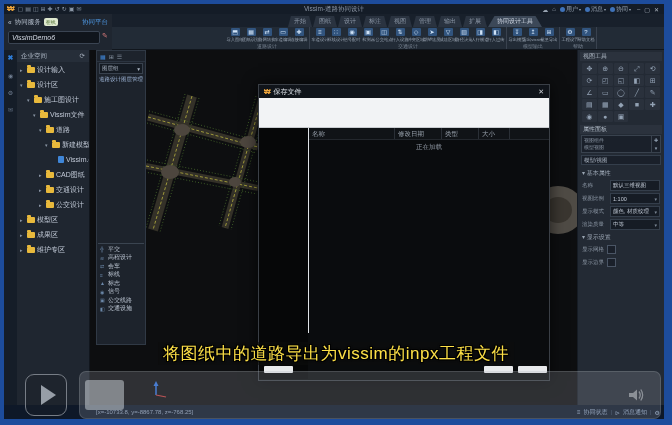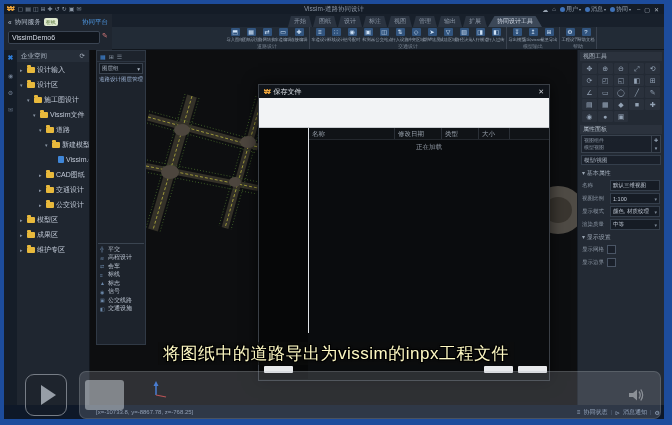--- a/index.html
+++ b/index.html
@@ -30,21 +30,21 @@
   .rbtn .ic{width:9px;height:8px;background:#31547e;border-radius:1px;color:#cfe2f6;
             font-size:6px;line-height:8px;text-align:center;}
   .rbtn .lb{font-size:5px;color:#97a2b0;white-space:nowrap;transform:scale(.85);transform-origin:center;}
   .gl{font-size:5px;color:#76818f;text-align:center;margin-top:1px;}
   
   .lefttop{position:absolute;left:4px;top:14px;width:108px;height:36px;background:#1f2630;box-sizing:border-box;padding:2px 4px;}
   .ltrow{display:flex;align-items:center;gap:3px;font-size:6.5px;color:#b9c3d0;height:12px;}
   .badge{background:#dfe9cf;color:#4a6b2a;font-size:5px;padding:0 2px;border-radius:2px;line-height:8px;}
   .platlink{color:#4f9be8;margin-left:auto;}
   .projinput{width:84px;height:11px;background:#10151c;border:1px solid #3a4452;border-radius:2px;
-             color:#d6dce6;font-size:7px;padding:0 3px;margin-top:3px;font-family:"Liberation Sans",sans-serif;}
+             color:#d6dce6;font-size:7px;padding:0 3px;margin-top:3px;font-family:"Liberation Sans",sans-serif;font-style:italic;}
   .pencil{color:#d87a7a;font-size:7px;margin-left:2px;}
   .rail{position:absolute;left:4px;top:50px;width:13px;bottom:6px;background:#151d28;
         display:flex;flex-direction:column;align-items:center;padding:4px 0;box-sizing:border-box;gap:10px;}
   .rail span{font-size:6px;color:#6f7d90;}
   .rail .xlogo{color:#2e7cd6;font-size:7px;font-weight:bold;}
   .rail .railbottom{margin-top:auto;color:#7e8a99;}
   .treepanel{position:absolute;left:17px;top:50px;width:73px;bottom:6px;background:#1f2630;border-right:1px solid #11161d;box-sizing:border-box;}
   .treeheader{height:12px;background:#262e39;display:flex;align-items:center;justify-content:space-between;
               padding:0 4px;font-size:6.5px;color:#aeb8c6;}
   .trow{height:15px;display:flex;align-items:center;gap:2px;font-size:7px;color:#c3cbd8;white-space:nowrap;overflow:hidden;}
@@ -114,21 +114,21 @@
   .dmain{position:absolute;left:50px;right:0;top:0;bottom:0;}
   .dhead{height:11px;display:flex;align-items:center;background:#101317;border-bottom:1px solid #23272d;
          font-size:6.5px;color:#98a1ac;}
   .dcol{border-right:1px solid #2a2f36;padding-left:3px;box-sizing:border-box;height:100%;line-height:11px;}
   .dcol:nth-child(1){width:86px;} .dcol:nth-child(2){width:47px;}
   .dcol:nth-child(3){width:37px;} .dcol:nth-child(4){width:31px;}
   .dload{margin-top:3px;text-align:center;font-size:6.5px;color:#8d95a0;}
   .dbtn{position:absolute;height:7px;width:29px;background:#e8eaec;border-radius:1px;bottom:6px;}
   
   .subtitle{position:absolute;left:50%;transform:translateX(-50%);top:342px;z-index:9;
-            background:rgba(12,12,12,.55);color:#fef9c3;font-size:17px;letter-spacing:.5px;
+            background:rgba(12,12,12,.55);color:#fde047;font-size:17px;letter-spacing:.5px;
             padding:0 5px;white-space:nowrap;font-weight:500;
             text-shadow:-1px -1px 0 #000,1px -1px 0 #000,-1px 1px 0 #000,1px 1px 0 #000,0 0 3px #000;}
   
   .pbar{position:absolute;left:79px;top:371px;width:582px;height:48px;z-index:8;
         background:rgba(168,174,183,.22);border:1px solid rgba(200,205,212,.18);border-radius:7px;box-sizing:border-box;}
   .pseg{position:absolute;left:5px;top:8px;width:39px;height:30px;background:rgba(212,217,224,.5);border-radius:3px;}
   .pplay{position:absolute;left:25px;top:374px;width:42px;height:42px;z-index:8;
          border:1.5px solid #777d86;border-radius:9px;background:rgba(30,34,40,.35);
          display:flex;align-items:center;justify-content:center;box-sizing:border-box;}
   .ptri{width:0;height:0;border-left:15px solid #979ea7;border-top:10px solid transparent;

